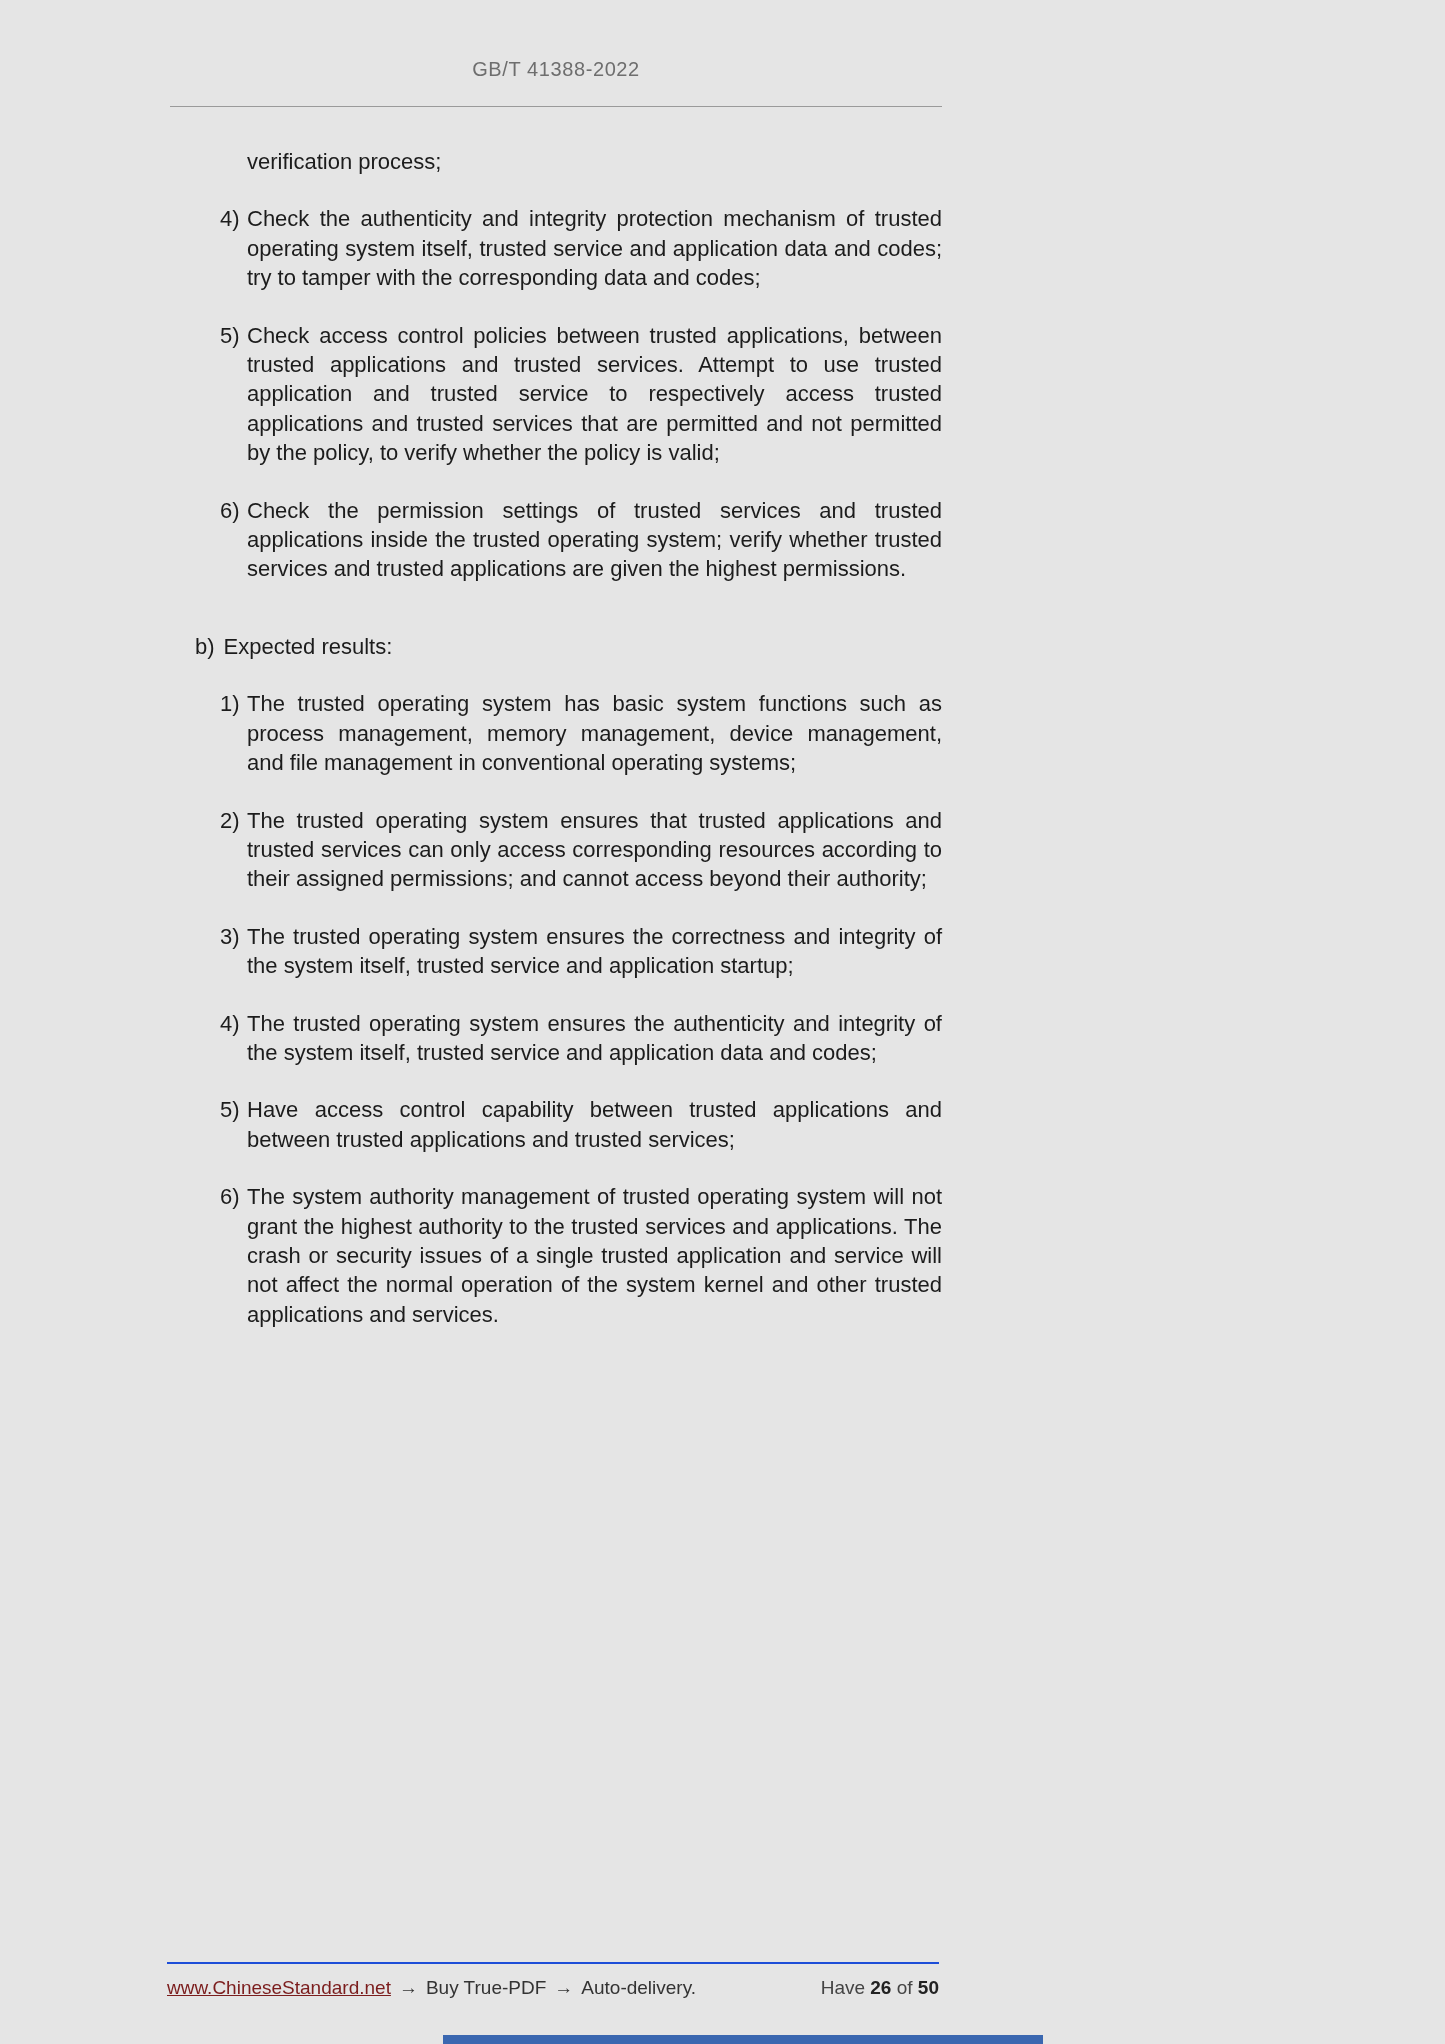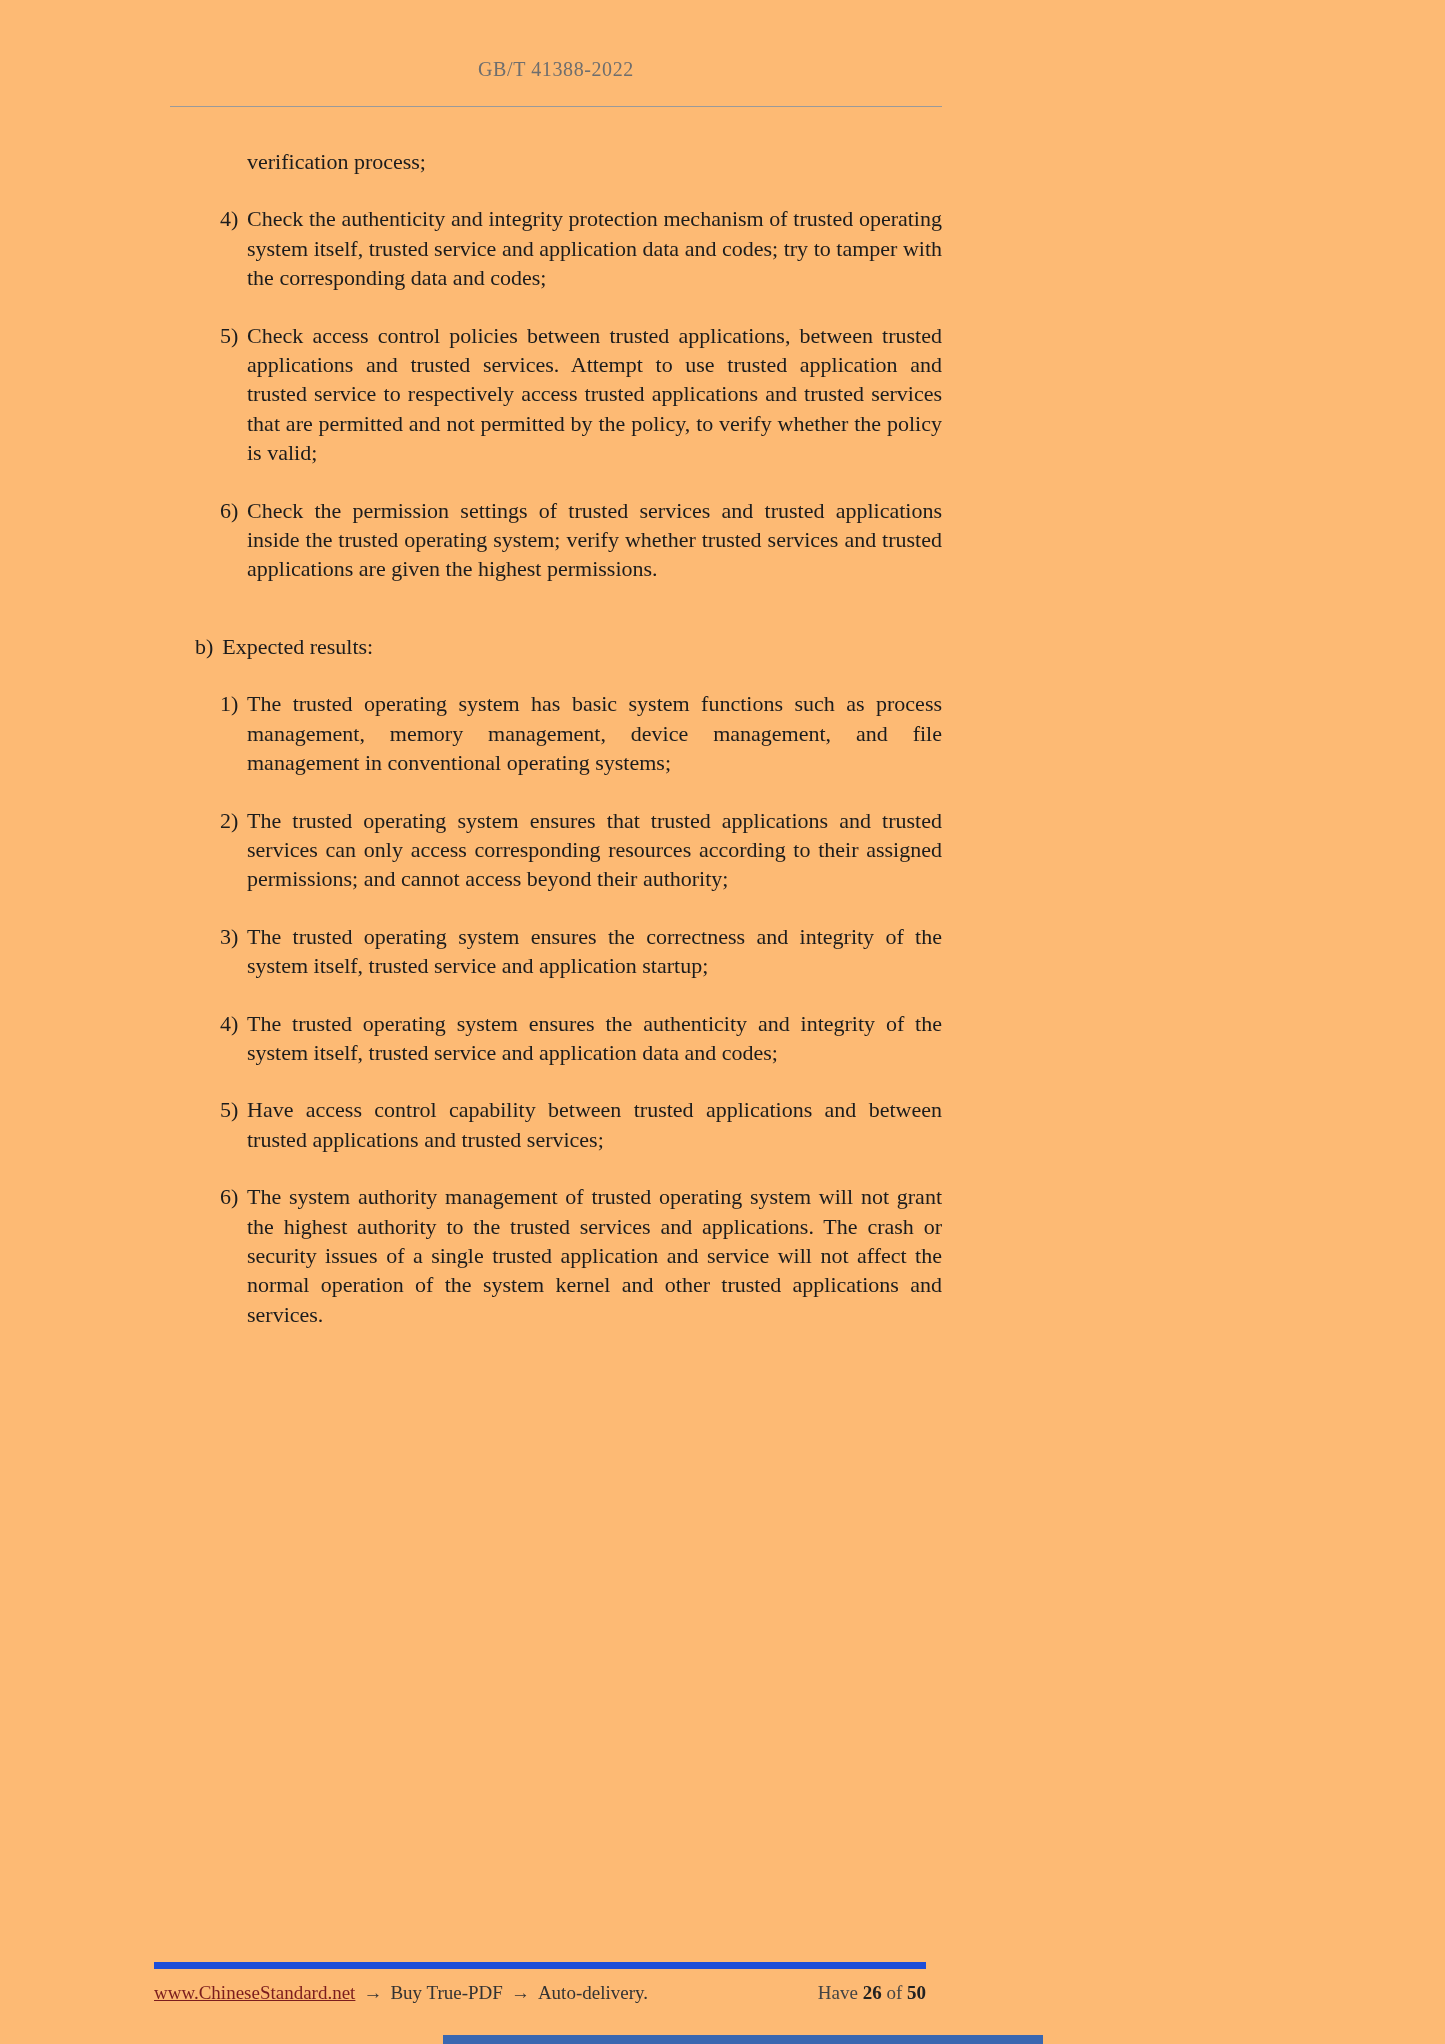--- a/index.html
+++ b/index.html
@@ -1,22 +1,22 @@
 <!DOCTYPE html>
 <html><head>
 <meta charset="utf-8">
 <style>
   * { margin: 0; padding: 0; box-sizing: border-box; }
   html, body { background: #ffffff; }
   .page {
     position: relative;
     width: 1445px;
     height: 2044px;
-    background: #fdba74;
-    font-family: Liberation Serif, serif;
+    background: #e5e5e5;
+    font-family: Liberation Sans, sans-serif;
     color: #1c1c1c;
     overflow: hidden;
   }
   .content-col {
     margin-left: 170px;
     width: 772px;
     padding-top: 58px;
   }
   .header-title {
     text-align: center;
@@ -54,24 +54,24 @@
     margin-left: 25px;
   }
   .section-line .sec-label { margin-right: 9px; }
   .closing {
     margin-top: 32px;
     margin-left: 52px;
     text-align: justify;
   }
   .footer {
     position: absolute;
-    left: 154px;
+    left: 167px;
     top: 1962px;
     width: 772px;
-    border-top: 7px solid #1d4ed8;
+    border-top: 2px solid #1d4ed8;
     padding-top: 13px;
     display: flex;
     justify-content: space-between;
     align-items: baseline;
     font-size: 19px;
     color: #333333;
   }
   .footer-left { display: flex; align-items: baseline; gap: 8px; }
   .site-link {
     color: #7b1d1d;

